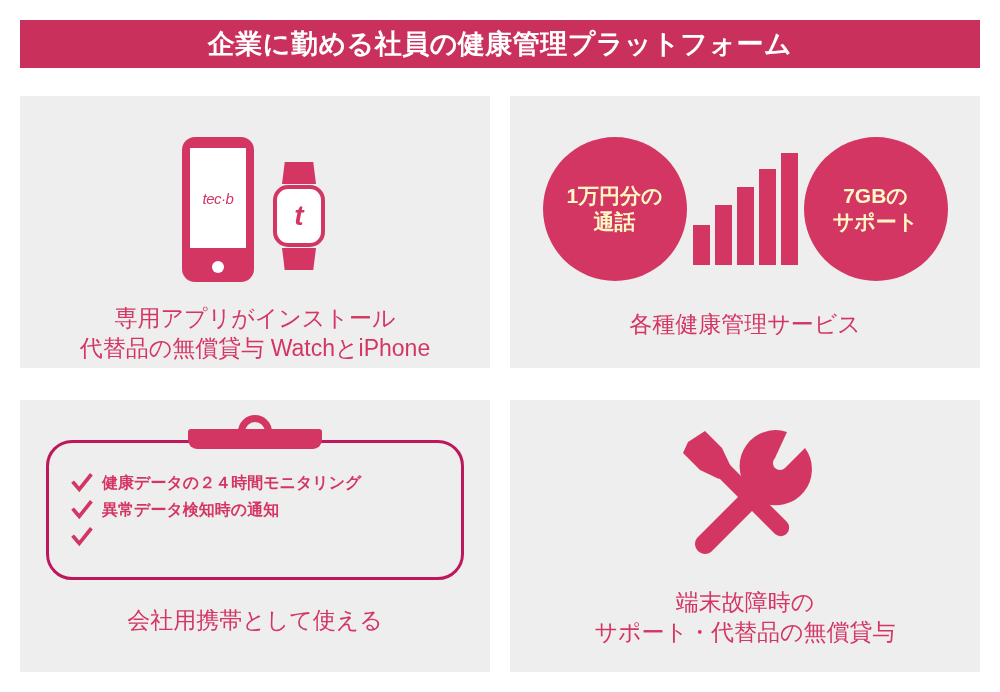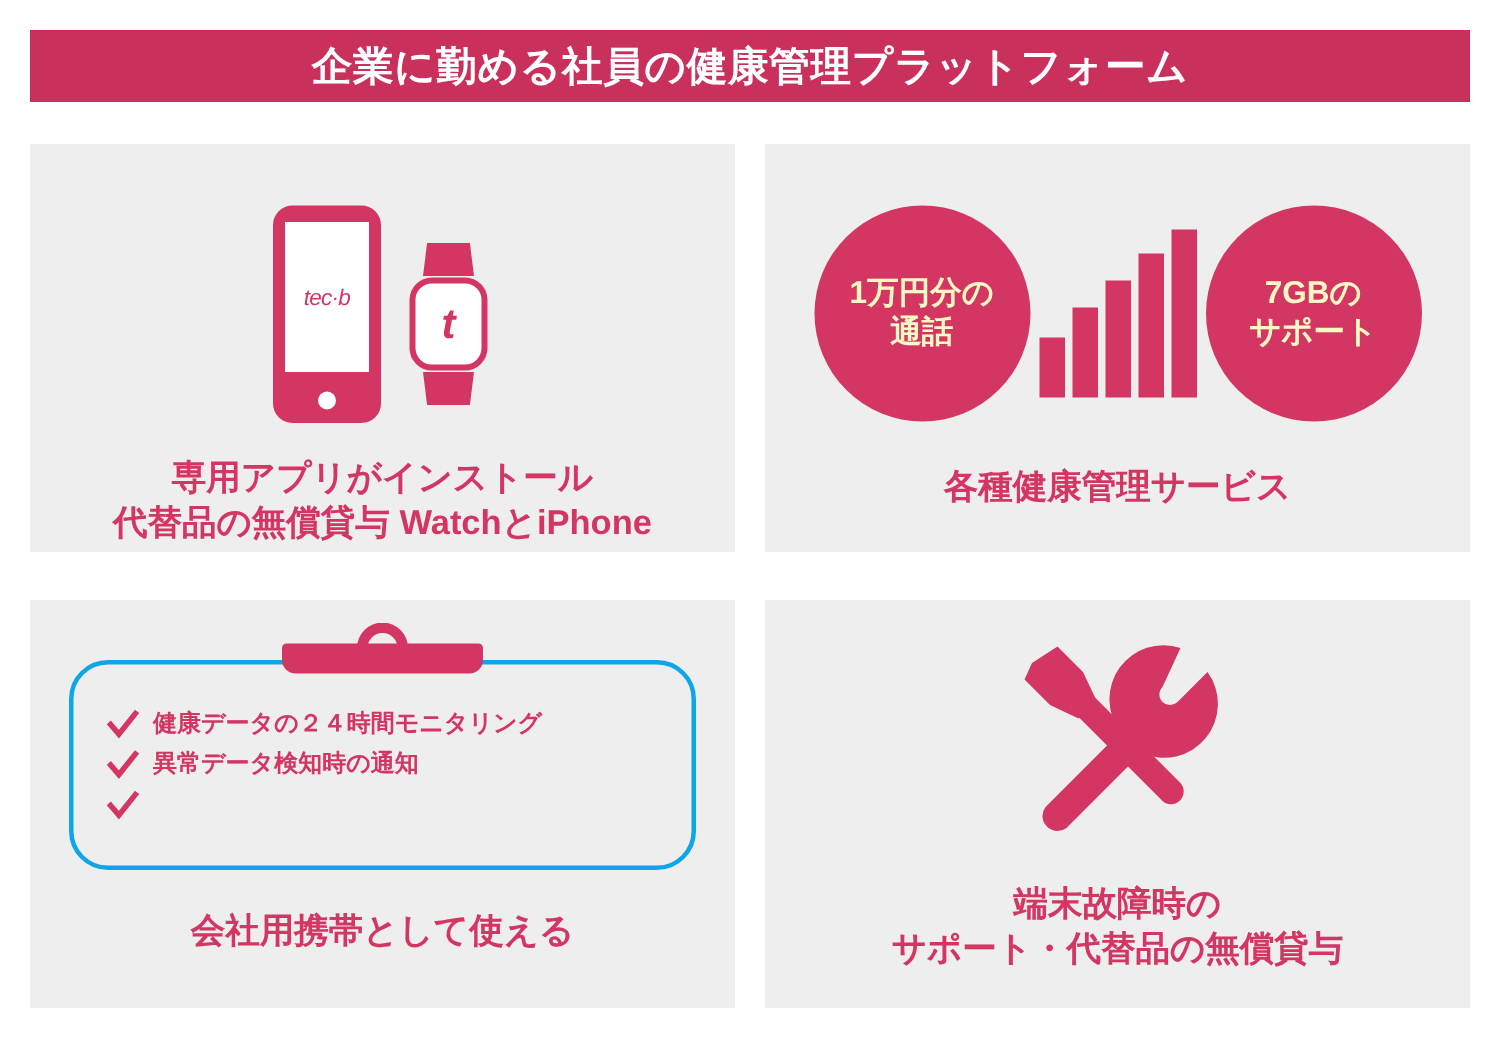--- a/index.html
+++ b/index.html
@@ -57,21 +57,21 @@
   .card {
     background: #eeeeee;
     position: relative;
     display: flex;
     flex-direction: column;
     align-items: center;
   }
   .caption {
     color: #d43664;
     font-size: 23px;
-    font-weight: bold;
+    font-weight: normal;
     line-height: 1.3;
     text-align: center;
     width: 100%;
   }
 
   
   .devices {
     margin-top: 26px;
     height: 160px;
     display: flex;
@@ -240,21 +240,21 @@
     left: 0;
     width: 134px;
     height: 20px;
     background: #d43664;
     border-radius: 3px 3px 9px 9px;
   }
   .board {
     margin-top: 24px;
     width: 418px;
     height: 140px;
-    border: 3px solid #0ea5e9;
+    border: 3px solid #be185d;
     border-radius: 26px;
     background: #eeeeee;
     box-sizing: border-box;
     display: flex;
     flex-direction: column;
     justify-content: center;
     padding: 0 14px 0 22px;
     gap: 5px;
   }
   .check-row {

